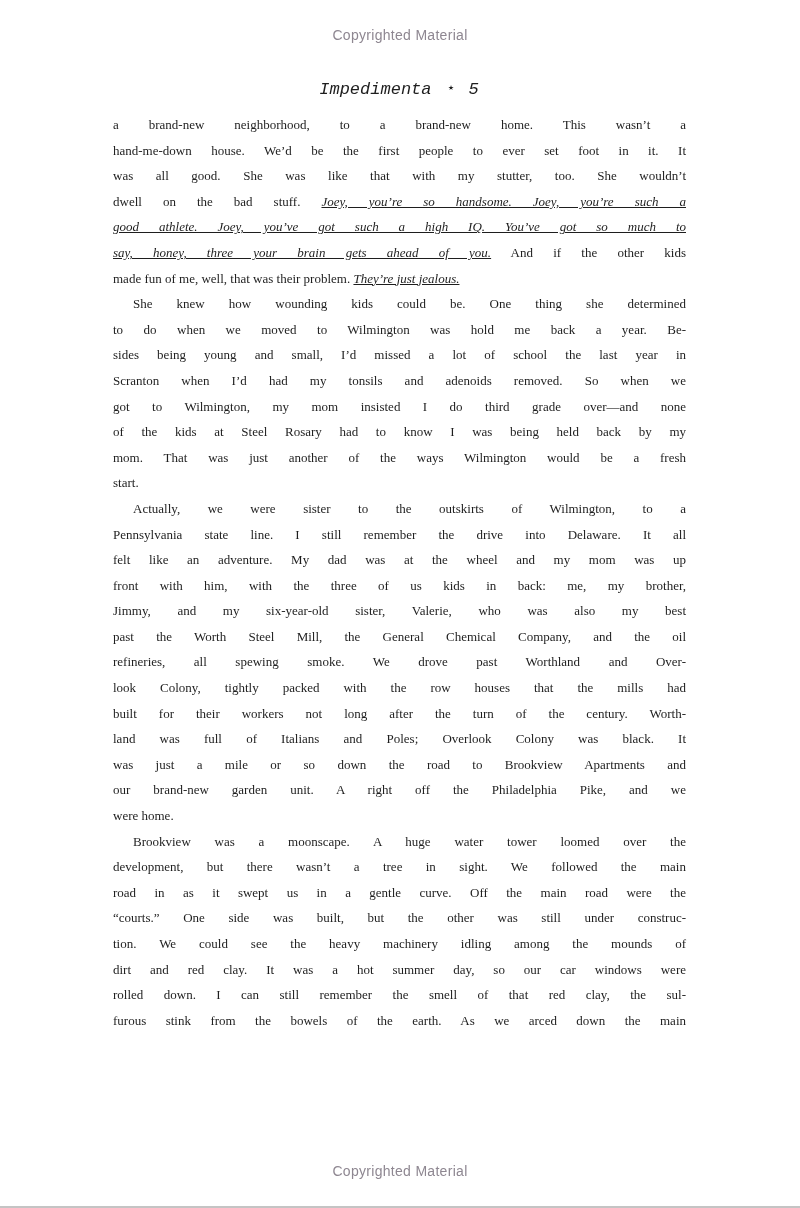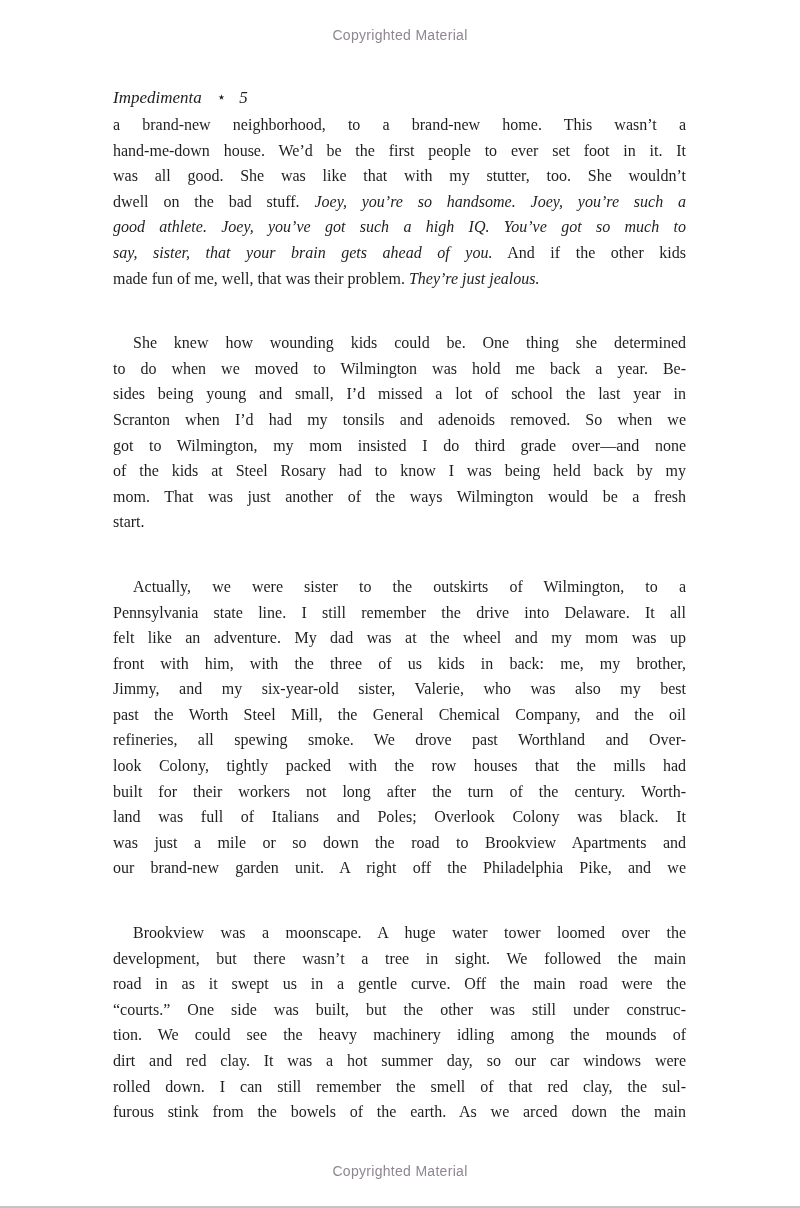--- a/index.html
+++ b/index.html
@@ -19,52 +19,53 @@
     text-align: center;
     font-family: "Liberation Sans", sans-serif;
     font-size: 14px;
     letter-spacing: 0.3px;
     color: var(--copyright-color, #8e8791);
   }
   .copyright.top { top: 27px; }
   .copyright.bottom { top: 1163px; }
   .running-header {
     position: absolute;
-    top: 88px;
+    top: 80px;
     left: 113px;
     right: 115px;
-    text-align: left;
+    text-align: center;
     font-size: 17px;
     font-style: italic;
     color: var(--body-color, #1e1e1e);
+    font-family: Liberation Mono, monospace;
   }
   .running-header .ornament {
     display: inline-block;
     font-style: normal;
     font-size: 15px;
     margin: 0 13px 0 15px;
     transform: translateY(-1px);
   }
   .body-text {
     position: absolute;
     top: 112px;
     left: 113px;
     right: 114px;
-    font-size: 16px;
+    font-size: 13px;
   }
   .line {
     line-height: 25.6px;
     text-align: justify;
     text-align-last: justify;
     text-justify: inter-word;
     white-space: normal;
   }
   .line.lastline { text-align-last: left; }
-  .line.indent { text-indent: 20px; margin-top: 39px; }
-  .it { font-style: italic; }
+  .line.indent { text-indent: 20px; }
+  .it { font-style: italic; text-decoration: underline; }
   .bottom-rule {
     position: absolute;
     left: 0; right: 0; bottom: 0;
     height: 2px;
     background: var(--rule-color, #c4c4c4);
   }
 </style>
 </head>
 <body>
 
@@ -75,21 +76,21 @@
   <div class="running-header">
     <span>Impedimenta</span><span class="ornament">⋆</span><span>5</span>
   </div>
 
   <div class="body-text">
       <div class="line"><span>a brand-new neighborhood, to a brand-new home. This wasn’t a</span></div>
       <div class="line"><span>hand-me-down house. We’d be the first people to ever set foot in it. It</span></div>
       <div class="line"><span>was all good. She was like that with my stutter, too. She wouldn’t</span></div>
       <div class="line"><span>dwell on the bad stuff. </span><span class="it">Joey, you’re so handsome. Joey, you’re such a</span></div>
       <div class="line"><span class="it">good athlete. Joey, you’ve got such a high IQ. You’ve got so much to</span></div>
-      <div class="line"><span class="it">say, sister, that your brain gets ahead of you.</span><span> And if the other kids</span></div>
+      <div class="line"><span class="it">say, honey, three your brain gets ahead of you.</span><span> And if the other kids</span></div>
       <div class="line lastline"><span>made fun of me, well, that was their problem. </span><span class="it">They’re just jealous.</span></div>
       <div class="line indent"><span>She knew how wounding kids could be. One thing she determined</span></div>
       <div class="line"><span>to do when we moved to Wilmington was hold me back a year. Be-</span></div>
       <div class="line"><span>sides being young and small, I’d missed a lot of school the last year in</span></div>
       <div class="line"><span>Scranton when I’d had my tonsils and adenoids removed. So when we</span></div>
       <div class="line"><span>got to Wilmington, my mom insisted I do third grade over—and none</span></div>
       <div class="line"><span>of the kids at Steel Rosary had to know I was being held back by my</span></div>
       <div class="line"><span>mom. That was just another of the ways Wilmington would be a fresh</span></div>
       <div class="line lastline"><span>start.</span></div>
       <div class="line indent"><span>Actually, we were sister to the outskirts of Wilmington, to a</span></div>
@@ -97,20 +98,21 @@
       <div class="line"><span>felt like an adventure. My dad was at the wheel and my mom was up</span></div>
       <div class="line"><span>front with him, with the three of us kids in back: me, my brother,</span></div>
       <div class="line"><span>Jimmy, and my six-year-old sister, Valerie, who was also my best</span></div>
       <div class="line"><span>past the Worth Steel Mill, the General Chemical Company, and the oil</span></div>
       <div class="line"><span>refineries, all spewing smoke. We drove past Worthland and Over-</span></div>
       <div class="line"><span>look Colony, tightly packed with the row houses that the mills had</span></div>
       <div class="line"><span>built for their workers not long after the turn of the century. Worth-</span></div>
       <div class="line"><span>land was full of Italians and Poles; Overlook Colony was black. It</span></div>
       <div class="line"><span>was just a mile or so down the road to Brookview Apartments and</span></div>
       <div class="line"><span>our brand-new garden unit. A right off the Philadelphia Pike, and we</span></div>
+      <div class="line lastline"><span>were home.</span></div>
       <div class="line indent"><span>Brookview was a moonscape. A huge water tower loomed over the</span></div>
       <div class="line"><span>development, but there wasn’t a tree in sight. We followed the main</span></div>
       <div class="line"><span>road in as it swept us in a gentle curve. Off the main road were the</span></div>
       <div class="line"><span>“courts.” One side was built, but the other was still under construc-</span></div>
       <div class="line"><span>tion. We could see the heavy machinery idling among the mounds of</span></div>
       <div class="line"><span>dirt and red clay. It was a hot summer day, so our car windows were</span></div>
       <div class="line"><span>rolled down. I can still remember the smell of that red clay, the sul-</span></div>
       <div class="line"><span>furous stink from the bowels of the earth. As we arced down the main</span></div>
     </div>
 

